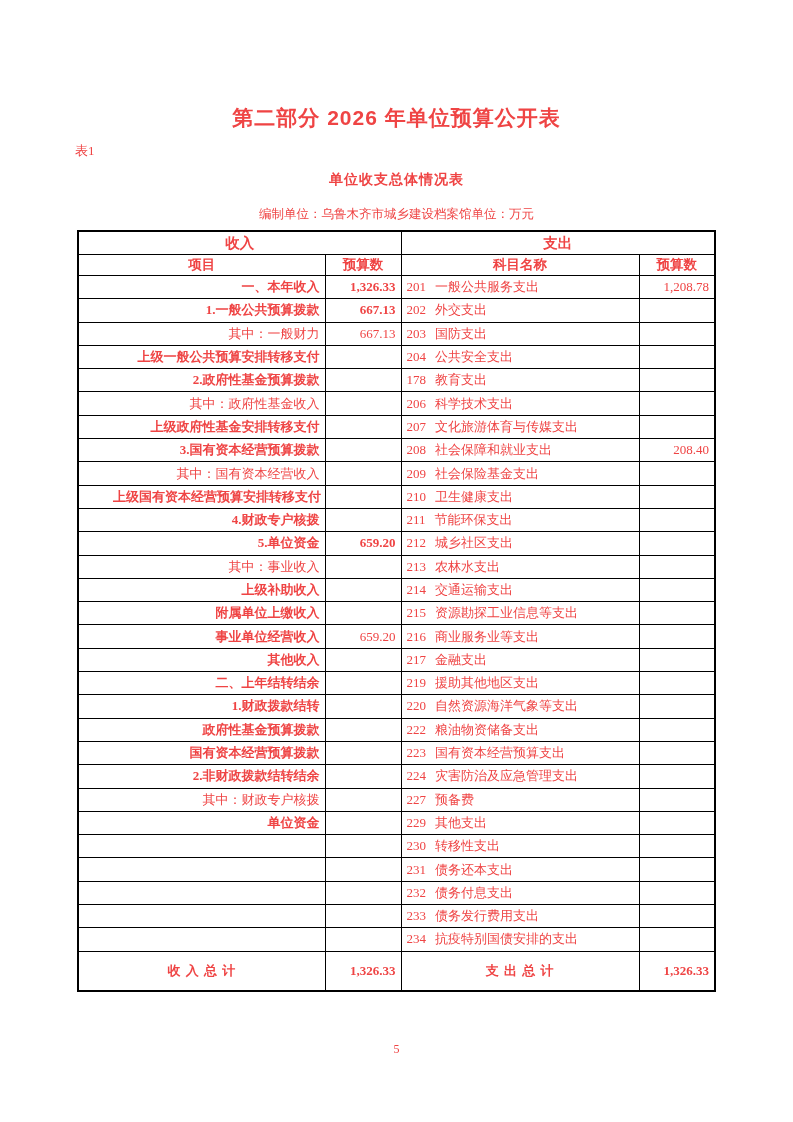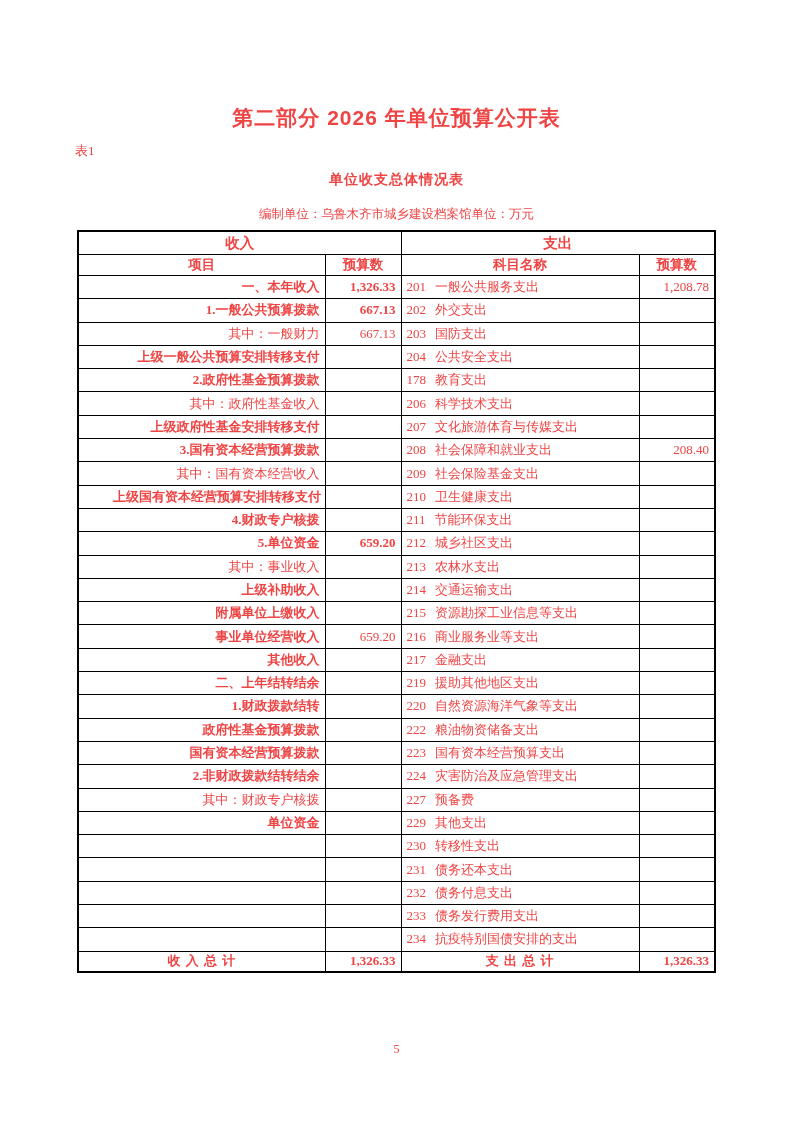--- a/index.html
+++ b/index.html
@@ -65,21 +65,21 @@
   thead tr.h1 th { height:22px; font-size:14.5px; font-weight:bold; text-align:center; }
   thead tr.h2 th { height:20px; font-size:13.5px; font-weight:bold; text-align:center; }
   tbody tr { height:23.3px; }
   tbody td { font-size:13px; }
   .c-item { text-align:right; }
   .c-subj { text-align:left; }
   .c-val  { text-align:right; }
   .c-item.ind { padding-left:34px;font-weight:bold; }
   .b { font-weight:bold; }
   .code { margin-right:9px; }
-  tfoot tr { height:21px; }
+  tfoot tr { height:40px; }
   tfoot td { font-size:13px; font-weight:bold; }
   .t-label { text-align:center; letter-spacing:1px; }
   .t-val { text-align:right; }
   .page-number {
     position:absolute;
     top:1026px; left:0;
     width:100%;
     text-align:center;
     font-size:12px;
   }

